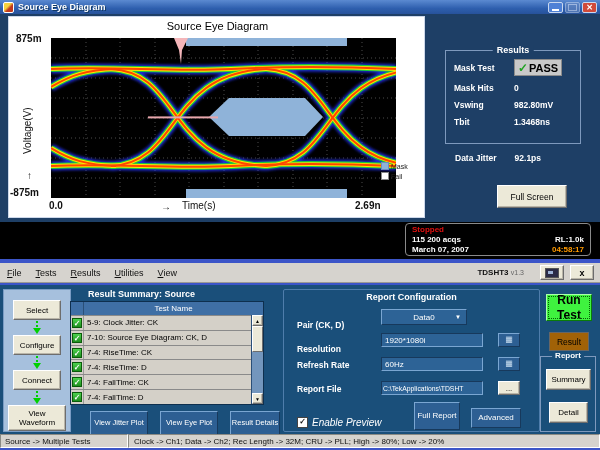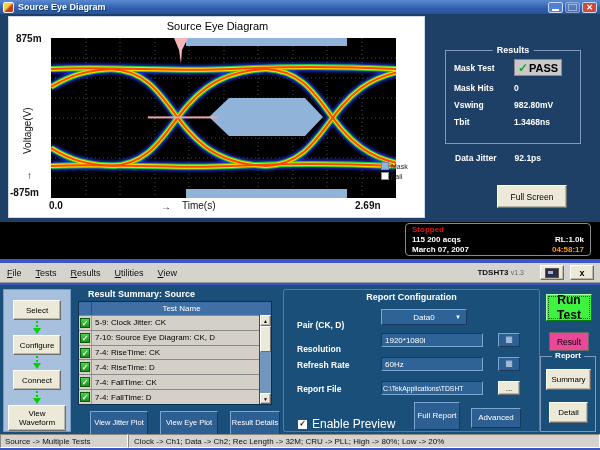--- a/index.html
+++ b/index.html
@@ -84,21 +84,21 @@
   #mb-hide-icon:after{content:"";position:absolute;left:2px;top:2px;width:5px;height:3px;background:#9db3d6;}
 
   
   #bottom-panel{left:0;top:283px;width:600px;height:151px;background:#1a4f7a;border-top:2px solid #3c55c8;box-sizing:border-box;}
   #sidebar{position:absolute;left:3px;top:4px;width:68px;height:143px;background:#a6c0dd;border:1px solid #7a9cc4;box-sizing:border-box;display:flex;flex-direction:column;align-items:center;padding-top:10px;}
   .wf-btn{width:48px;min-height:20px;font-size:8px;padding:1px;}
   #wf-waveform{width:58px;min-height:26px;}
   .wf-arrow{height:13px;margin:1px 0;}
 
   #rs-title{left:88px;top:4px;}
-  #rs-table{left:78px;top:16px;width:194px;height:104px;border:1px solid #0e2f4e;display:flex;flex-direction:column;box-sizing:border-box;background:#3f6fa5;}
+  #rs-table{left:70px;top:16px;width:194px;height:104px;border:1px solid #0e2f4e;display:flex;flex-direction:column;box-sizing:border-box;background:#3f6fa5;}
   #rs-header{display:flex;height:13px;flex:none;}
   #rs-h-chk{width:13px;background:#3f6fa5;border-right:1px solid #2a4f78;box-sizing:border-box;}
   #rs-h-name{flex:1;background:#3f6fa5;color:#fff;font-size:8px;text-align:center;line-height:13px;}
   #rs-body{flex:1;display:flex;}
   #rs-rows{flex:1;display:flex;flex-direction:column;}
   .rs-row{flex:1;display:flex;border-top:1px solid #8a8a8a;}
   .rs-chk-cell{width:13px;display:flex;align-items:center;justify-content:center;background:#d4d0c8;border-right:1px solid #999;box-sizing:border-box;}
   .chk-ic{width:10px;height:10px;background:linear-gradient(#4ed24e,#1d8f1d);border:1px solid #0a5c0a;color:#fff;font-size:8px;line-height:9px;text-align:center;font-weight:bold;box-sizing:border-box;}
   .rs-name{flex:1;background:#d4d0c8;color:#000;font-size:8px;display:flex;align-items:center;padding-left:3px;}
   #rs-scroll{width:12px;display:flex;flex-direction:column;background:#7396bd;border-left:1px solid #2a4f78;box-sizing:border-box;}
@@ -117,27 +117,27 @@
   .field{position:absolute;background:#2d6396;border:1px solid;border-color:#17395c #7aa6d2 #7aa6d2 #17395c;color:#fff;font-size:8px;display:flex;align-items:center;padding:0 3px;box-sizing:border-box;}
   #rc-dropdown{left:97px;top:19px;width:86px;height:16px;justify-content:center;border-color:#7aa6d2 #17395c #17395c #7aa6d2;}
   #rc-dd-arrow{position:absolute;right:5px;font-size:6px;color:#fff;}
   #rc-resolution{left:97px;top:43px;width:102px;height:14px;}
   #rc-refresh{left:97px;top:67px;width:102px;height:14px;}
   #rc-file{left:97px;top:91px;width:102px;height:14px;font-size:6.8px;padding:0 1px;}
   .kp-btn{position:absolute;left:214px;width:22px;height:14px;font-size:8px;color:#cfe2f4;}
   #rc-browse{position:absolute;left:214px;top:91px;width:22px;height:14px;font-size:8px;}
   #rc-preview{position:absolute;left:13px;top:127px;display:flex;align-items:center;gap:4px;}
   #rc-chkbox{width:9px;height:9px;background:#fff;border:1px solid #444;font-size:8px;line-height:8px;color:#111;text-align:center;font-weight:bold;}
-  #rc-preview-lbl{font-size:12px;color:#fff;}
+  #rc-preview-lbl{font-size:10px;color:#fff;font-style:italic;}
   #rc-clear{position:absolute;left:130px;top:112px;width:46px;height:28px;font-size:8px;}
   #rc-advanced{position:absolute;left:187px;top:118px;width:50px;height:20px;font-size:8px;}
 
   
   #run-test{left:546px;top:9px;width:46px;height:27px;background:#3ff23f;border:1px solid;border-color:#aaffaa #0a7c0a #0a7c0a #aaffaa;color:#000;font-size:12px;font-weight:bold;display:flex;align-items:center;justify-content:center;text-align:center;line-height:1.2;box-sizing:border-box;outline:1px dotted #065e06;outline-offset:-3px;}
-  #result-btn{left:549px;top:47px;width:40px;height:19px;background:#ec4899;border:1px solid #666;color:#000;font-size:8.5px;display:flex;align-items:center;justify-content:center;box-sizing:border-box;}
+  #result-btn{left:549px;top:47px;width:40px;height:19px;background:#a16207;border:1px solid #666;color:#000;font-size:8.5px;display:flex;align-items:center;justify-content:center;box-sizing:border-box;}
   #report-group{left:540px;top:71px;width:56px;height:76px;border:1px solid #7e99bd;box-sizing:border-box;}
   #report-group-label{position:absolute;top:-6px;left:50%;transform:translateX(-50%);background:#1a4f7a;padding:0 3px;font-size:8px;font-weight:bold;color:#fff;}
   #btn-summary{position:absolute;left:5px;top:12px;width:45px;height:21px;font-size:8px;}
   #btn-detail{position:absolute;left:8px;top:45px;width:39px;height:21px;font-size:8px;}
 
   
   #statusbar{left:0;top:434px;width:600px;height:14px;background:#d6d3ce;display:flex;align-items:stretch;font-size:8px;color:#111;}
   #status-left{width:128px;border:1px solid;border-color:#8a8a84 #fff #fff #8a8a84;display:flex;align-items:center;padding-left:4px;box-sizing:border-box;}
   #status-right{flex:1;border:1px solid;border-color:#8a8a84 #fff #fff #8a8a84;display:flex;align-items:center;padding-left:5px;box-sizing:border-box;}
   #bottom-edge{left:0;top:448px;width:600px;height:2px;background:#3c55c8;}

